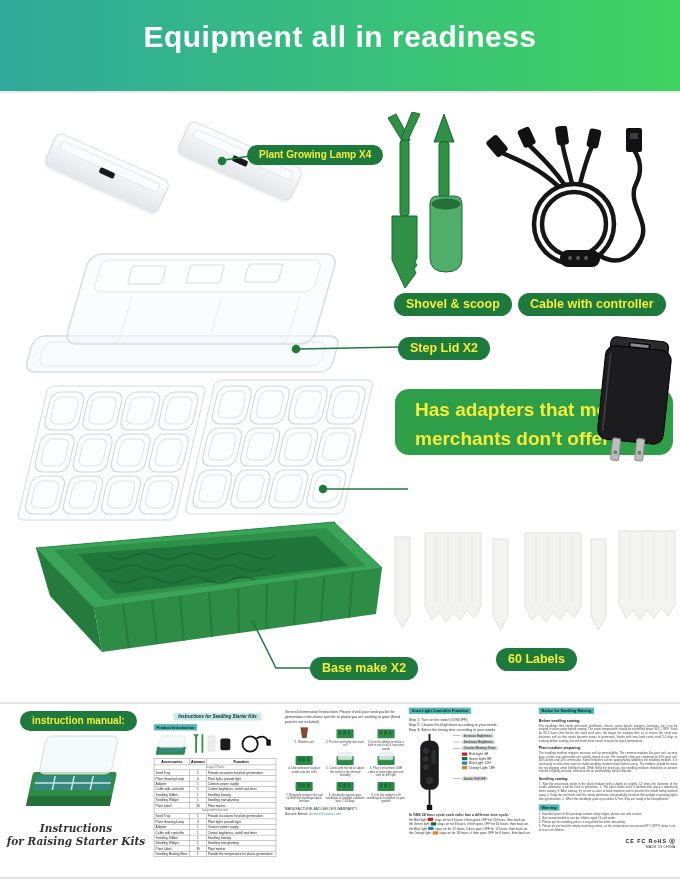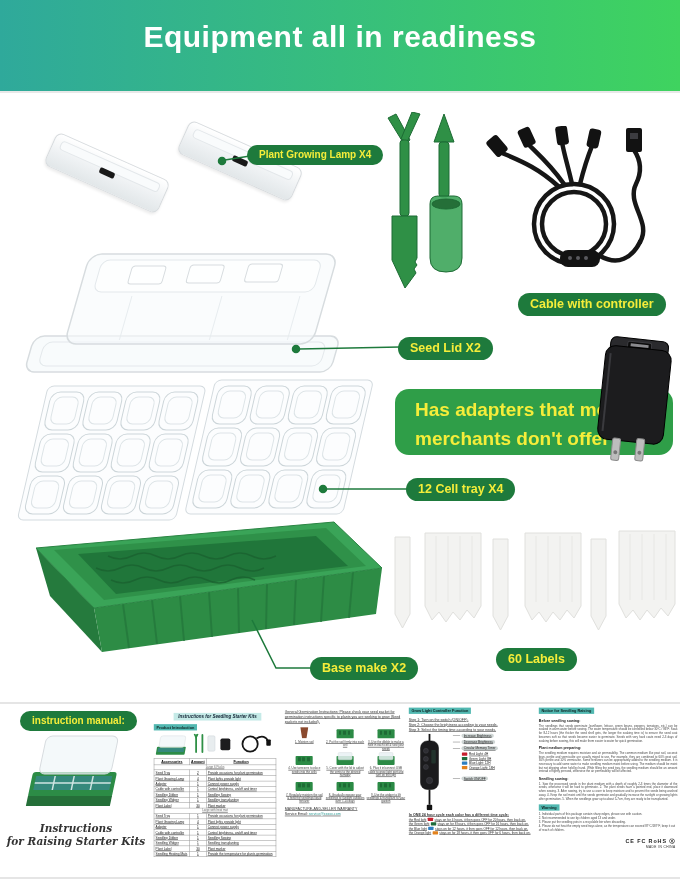--- a/index.html
+++ b/index.html
@@ -26,21 +26,21 @@
           background:#f9fbfc;border:1px solid #e3e7ea;}
   .lamp b{position:absolute;left:50%;top:50%;width:16px;height:6px;margin:-3px 0 0 -8px;
           background:#191919;border-radius:2px;}
   .notebox{position:absolute;left:395px;top:298px;width:278px;height:66px;border-radius:14px;
            background:#2F9E48;color:#F5ED3A;font-weight:bold;font-size:19px;line-height:1.5;
            padding-top:7px;padding-left:20px;box-sizing:border-box;z-index:2;}
   
   .strip{position:absolute;left:0;top:702px;width:680px;height:177px;background:#fff;
          border-top:2px solid #e5e5e5;border-bottom:2px solid #e5e5e5;box-sizing:border-box;}
   .panel{position:absolute;top:0;height:173px;overflow:hidden;background:#fff;}
-  .panel.div{border-right:2px solid #0c4a6e;text-decoration:underline;}
+  .panel.div{border-right:2px solid #0c4a6e;}
   .micro{transform:scale(0.45);transform-origin:0 0;}
   .p1cap{text-align:center;color:#333;font-family:"DejaVu Serif",serif;
          font-style:italic;font-weight:bold;font-size:10.5px;line-height:1.25;}
   .p2title-wrap{text-align:center;margin-top:8px;}
   .p2title{display:inline-block;background:#C5EAE7;color:#123;
            font-style:italic;font-weight:bold;font-size:10px;padding:3px 10px;}
   .chip{display:inline-block;background:#52B8B1;color:#0e2222;font-weight:bold;
         font-size:8.5px;padding:2px 6px;margin:8px 0 4px 4px;}
   table.acc{border-collapse:collapse;margin:6px 0 0 4px;width:272px;}
   table.acc th{border:1px solid #8a8a8a;font-size:8px;padding:2px;text-align:center;}
@@ -106,20 +106,21 @@
         <path d="M8,6 L24,32 L30,28 L16,2 Z"></path>
         <path d="M40,2 L27,30 L21,27 L32,0 Z"></path>
         <rect x="20" y="28" width="9" height="76" rx="3"></rect>
         <path d="M12,104 L37,104 L37,146 L35,150 L37,153 L34,157 L36,161 L25,176 L12,148 Z"></path>
         <path d="M64,2 L74,30 L54,30 Z"></path>
         <rect x="59" y="30" width="10" height="55" rx="3"></rect>
         <path d="M50,92 Q50,84 58,84 L74,84 Q82,84 82,92 L82,146 Q82,160 66,160 Q50,160 50,146 Z" fill="#3DA55A" fill-opacity="0.9"></path>
         <ellipse cx="66" cy="92" rx="14" ry="5" fill="#256f38"></ellipse>
       </g>
     </svg>
+    <div class="pill" style="left:394px;top:202px;">Shovel &amp; scoop</div>
 
     <svg class="abs" style="left:476px;top:35px;" width="198" height="168" viewBox="0 0 198 168">
       <g fill="none" stroke="#161616" stroke-width="4.5" stroke-linecap="round">
         <circle cx="98" cy="98" r="40"></circle>
         <circle cx="98" cy="98" r="32"></circle>
         <path d="M82,60 C60,40 42,34 24,26"></path>
         <path d="M88,58 C74,38 62,28 52,18"></path>
         <path d="M96,58 C92,40 88,28 86,16"></path>
         <path d="M104,58 C108,42 112,30 116,20"></path>
         <path d="M124,130 C142,140 156,132 164,116"></path>
@@ -149,21 +150,21 @@
         <rect x="46" y="14" width="248" height="90" rx="12" fill="rgba(246,250,251,0.6)" stroke="#d7dcdf" stroke-width="1.5"></rect>
         <rect x="60" y="20" width="220" height="32" rx="8" fill="rgba(255,255,255,0.5)" stroke="#e3e8eb"></rect>
         <rect x="92" y="26" width="34" height="18" rx="3" fill="rgba(255,255,255,0.6)" stroke="#d7dcdf"></rect>
         <rect x="150" y="25" width="34" height="18" rx="3" fill="rgba(255,255,255,0.6)" stroke="#d7dcdf"></rect>
         <rect x="208" y="24" width="34" height="18" rx="3" fill="rgba(255,255,255,0.6)" stroke="#d7dcdf"></rect>
         <line x1="100" y1="56" x2="100" y2="100" stroke="#e7ecef"></line>
         <line x1="190" y1="56" x2="190" y2="100" stroke="#e7ecef"></line>
         <line x1="268" y1="56" x2="268" y2="100" stroke="#e7ecef"></line>
       </g>
     </svg>
-    <div class="pill" style="left:398px;top:246px;">Seed Lid X2</div>
+    <div class="pill" style="left:398px;top:246px;">Step Lid X2</div>
 
     <div class="notebox">
       <div>Has adapters that most</div>
       <div>merchants don't offer</div>
     </div>
     <svg class="abs" style="left:597px;top:243px;z-index:3;transform:rotate(6deg);" width="76" height="130" viewBox="0 0 76 130">
       <rect x="8" y="5" width="58" height="17" rx="6" fill="#2a2a2d" stroke="#000"></rect>
       <rect x="25" y="8" width="24" height="8" rx="2" fill="#0c0c0c" stroke="#3c3c40"></rect>
       <rect x="28" y="10" width="18" height="3" fill="#8a8a8e"></rect>
       <rect x="4" y="14" width="66" height="94" rx="10" fill="#1c1c1e" stroke="#000"></rect>
@@ -205,21 +206,20 @@
         <use href="#cc" x="171" y="50"></use>
           <use href="#cc" x="209" y="50"></use>
           <use href="#cc" x="247" y="50"></use>
           <use href="#cc" x="285" y="50"></use>
         <use href="#cc" x="171" y="92"></use>
           <use href="#cc" x="209" y="92"></use>
           <use href="#cc" x="247" y="92"></use>
           <use href="#cc" x="285" y="92"></use>
       </g>
     </svg>
-    <div class="pill" style="left:406px;top:387px;">12 Cell tray X4</div>
 
     <svg class="abs" style="left:16px;top:425px;" width="372" height="140" viewBox="0 0 372 140">
       <path d="M20,32 L78,92 L86,136 L34,80 Z" fill="#257A3D"></path>
       <path d="M78,92 L366,52 L360,98 L86,136 Z" fill="#2D8C45"></path>
       <g stroke="#23753A" stroke-width="2" opacity="0.7">
         <line x1="107" y1="88" x2="113" y2="132"></line>
           <line x1="136" y1="84" x2="141" y2="128"></line>
         <line x1="164" y1="80" x2="168" y2="125"></line>
           <line x1="193" y1="76" x2="196" y2="121"></line>
         <line x1="222" y1="72" x2="223" y2="117"></line>

